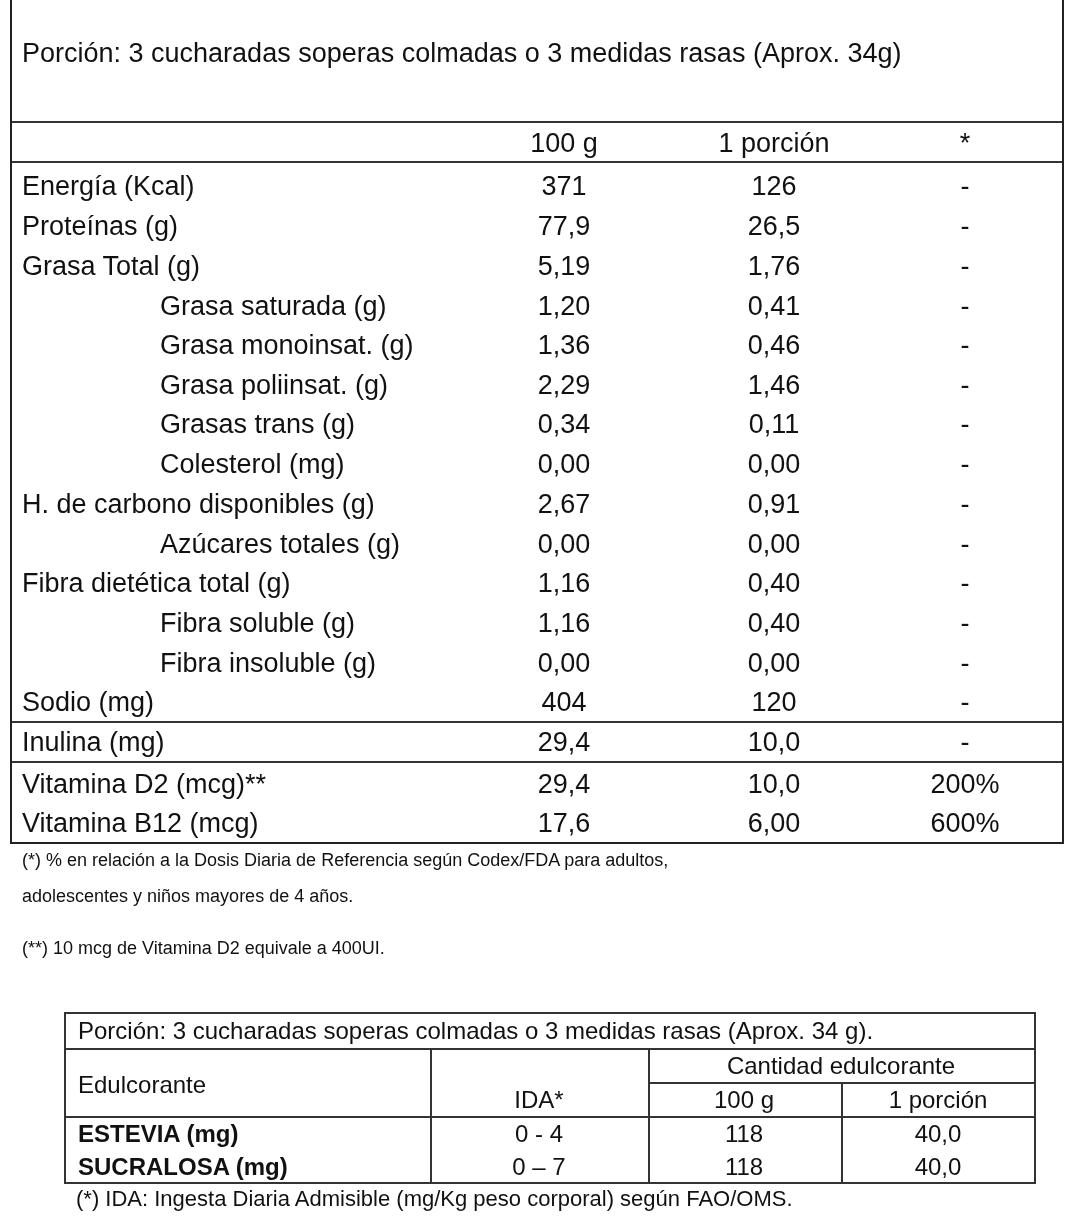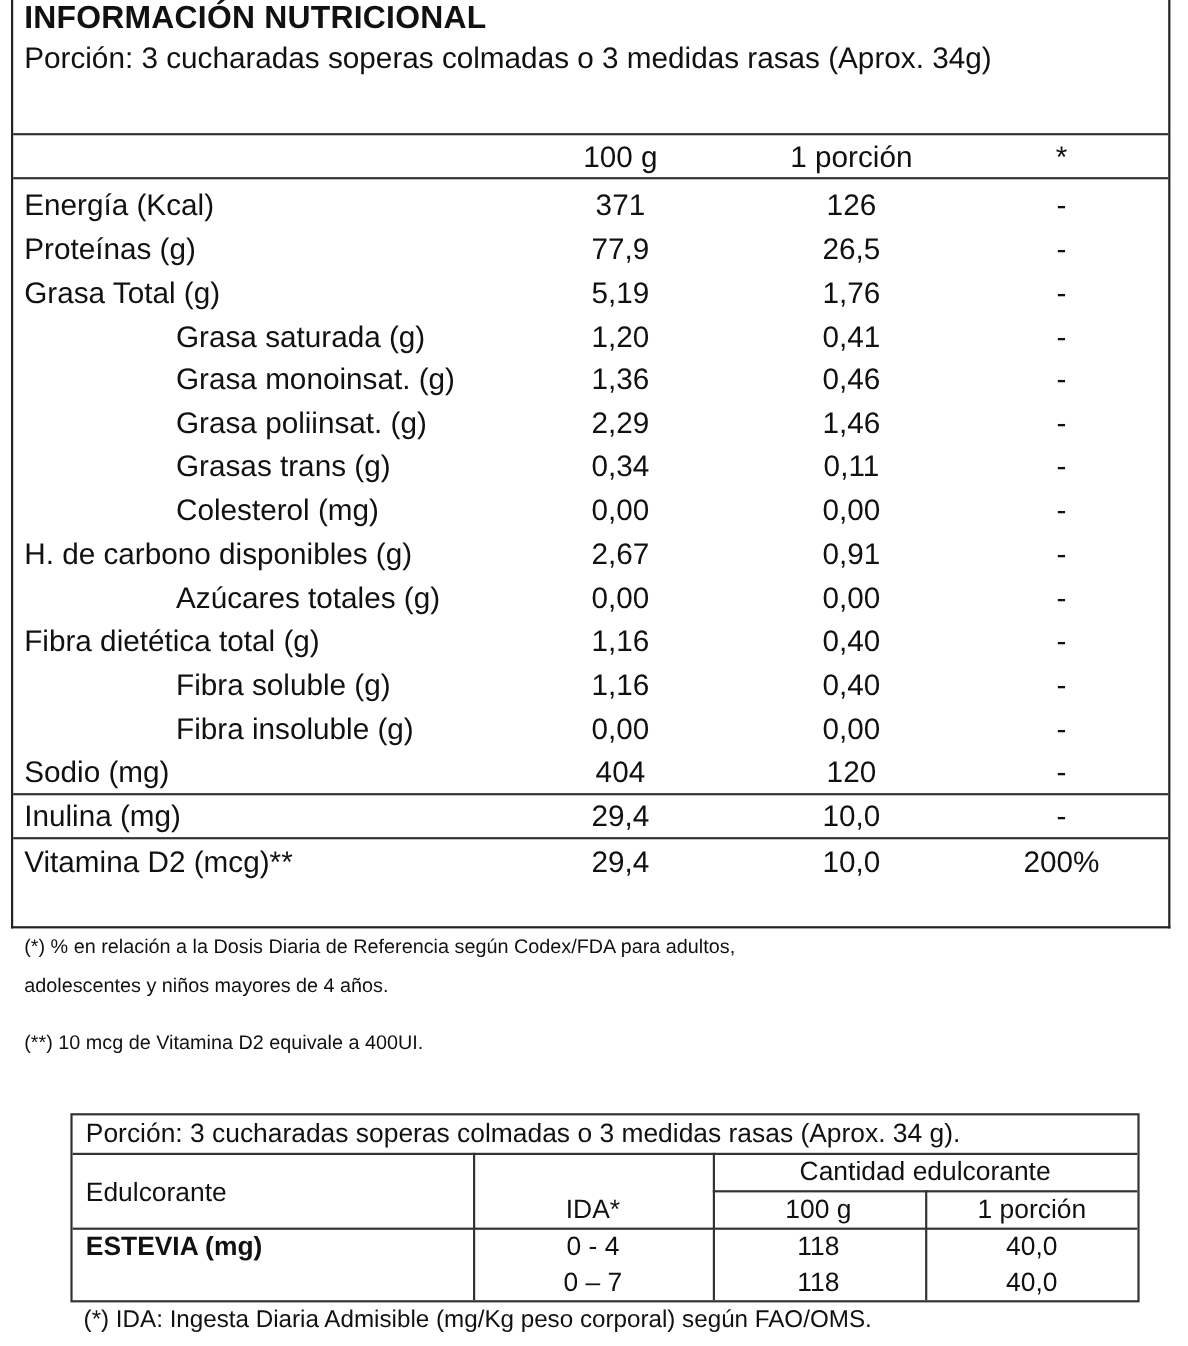--- a/index.html
+++ b/index.html
@@ -33,21 +33,20 @@
   #sweet .t { position: absolute; white-space: nowrap; }
   #sweet .ctr { width: 0; display: flex; justify-content: center; }
   #sweet .ctr b { font-weight: normal; white-space: nowrap; }
   #sweet .bold { font-weight: bold; }
   .s-foot { position: absolute; left: 76px; top: 1186px; font-size: 22px; }
 </style>
 </head>
 <body>
 
 <div id="main-box">
-  <div class="hdr-title">INFORMACIÓN NUTRICIONAL</div>
   <div class="hdr-line" style="top:42px">Porción: 3 cucharadas soperas colmadas o 3 medidas rasas (Aprox. 34g)</div>
 
   <div class="hline" style="top:125px"></div>
   <div class="row" style="top:126px">
     <span class="c-100">
         <b>100 g</b>
       </span>
     <span class="c-por">
         <b>1 porción</b>
       </span>
@@ -242,20 +241,32 @@
   <div class="row" style="top:767px">
     <span class="c-label">Vitamina D2 (mcg)**</span>
     <span class="c-100">
         <b>29,4</b>
       </span>
     <span class="c-por">
         <b>10,0</b>
       </span>
     <span class="c-vd">
         <b>200%</b>
+      </span>
+  </div>
+  <div class="row" style="top:806px">
+    <span class="c-label">Vitamina B12 (mcg)</span>
+    <span class="c-100">
+        <b>17,6</b>
+      </span>
+    <span class="c-por">
+        <b>6,00</b>
+      </span>
+    <span class="c-vd">
+        <b>600%</b>
       </span>
   </div>
 </div>
 
 <div class="fn" style="top:850px">(*) % en relación a la Dosis Diaria de Referencia según Codex/FDA para adultos,</div>
 <div class="fn" style="top:886px">adolescentes y niños mayores de 4 años.</div>
 <div class="fn" style="top:938px">(**) 10 mcg de Vitamina D2 equivale a 400UI.</div>
 
 <div id="sweet">
   <div class="t" style="left:12px; top:3px">Porción: 3 cucharadas soperas colmadas o 3 medidas rasas (Aprox. 34 g).</div>
@@ -284,20 +295,21 @@
   <div class="t ctr" style="left:473px; top:106px">
       <b>0 - 4</b>
     </div>
   <div class="t ctr" style="left:678px; top:106px">
       <b>118</b>
     </div>
   <div class="t ctr" style="left:872px; top:106px">
       <b>40,0</b>
     </div>
 
+  <div class="t bold" style="left:12px; top:139px">SUCRALOSA (mg)</div>
   <div class="t ctr" style="left:473px; top:139px">
       <b>0 – 7</b>
     </div>
   <div class="t ctr" style="left:678px; top:139px">
       <b>118</b>
     </div>
   <div class="t ctr" style="left:872px; top:139px">
       <b>40,0</b>
     </div>
 </div>

